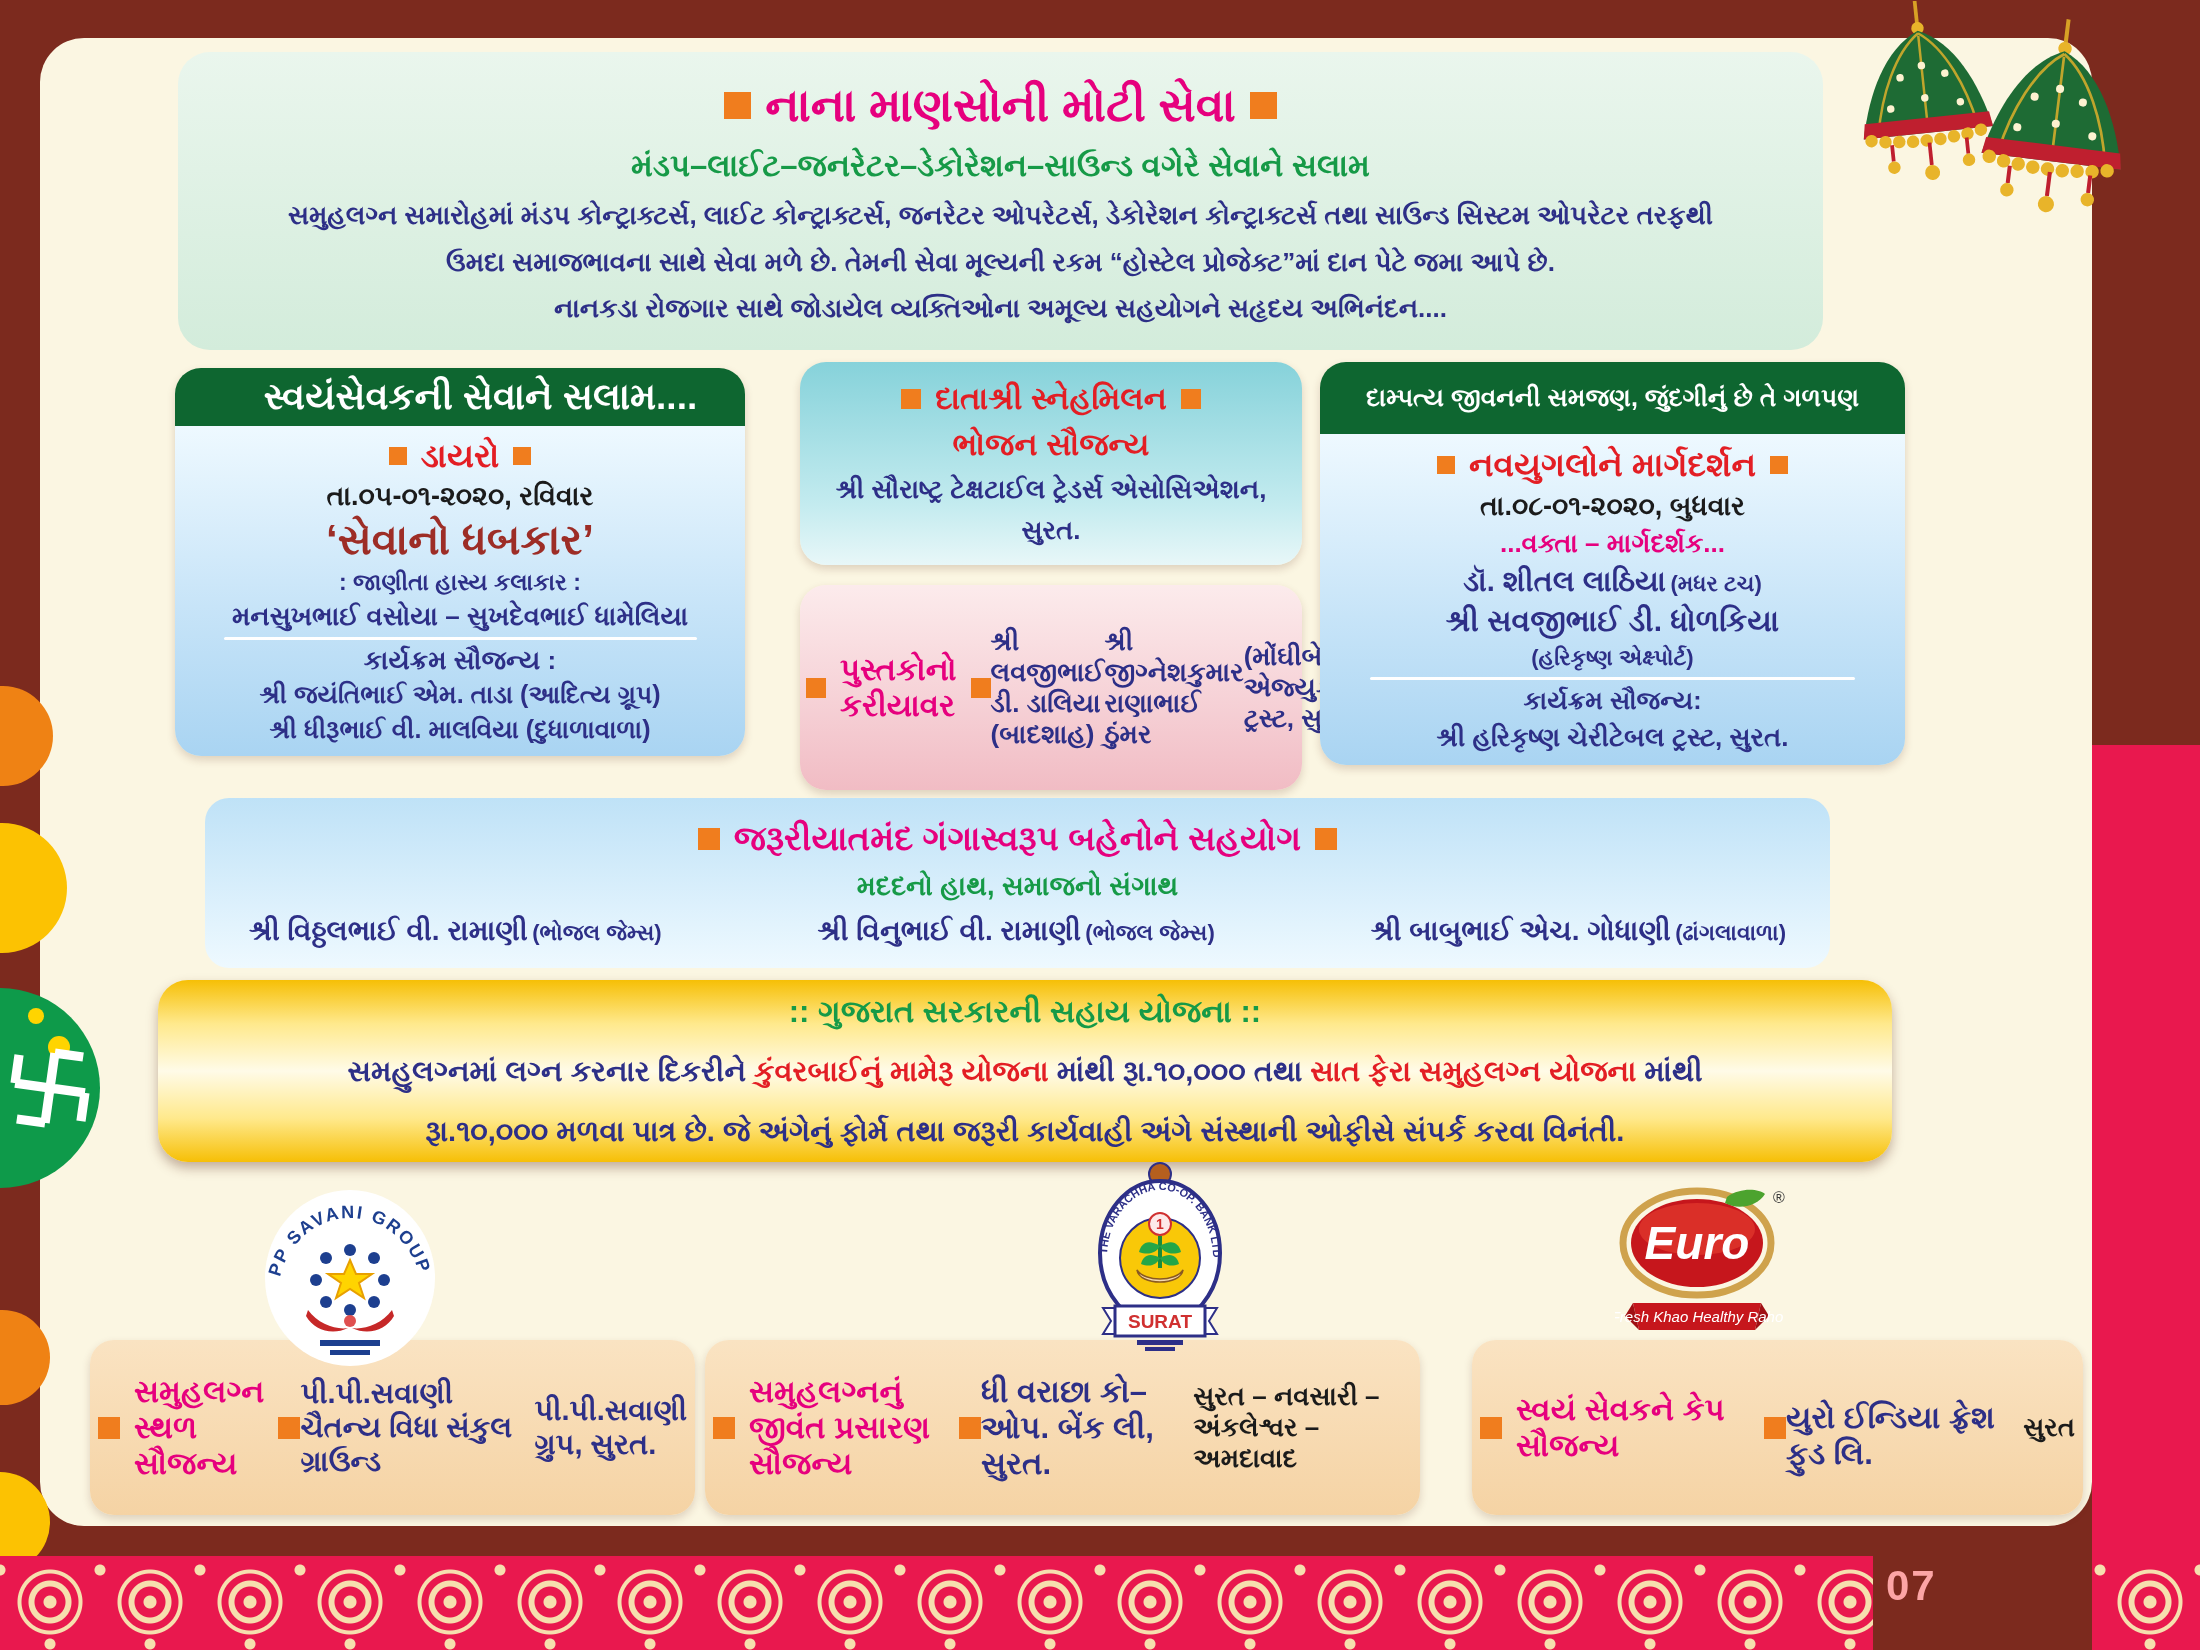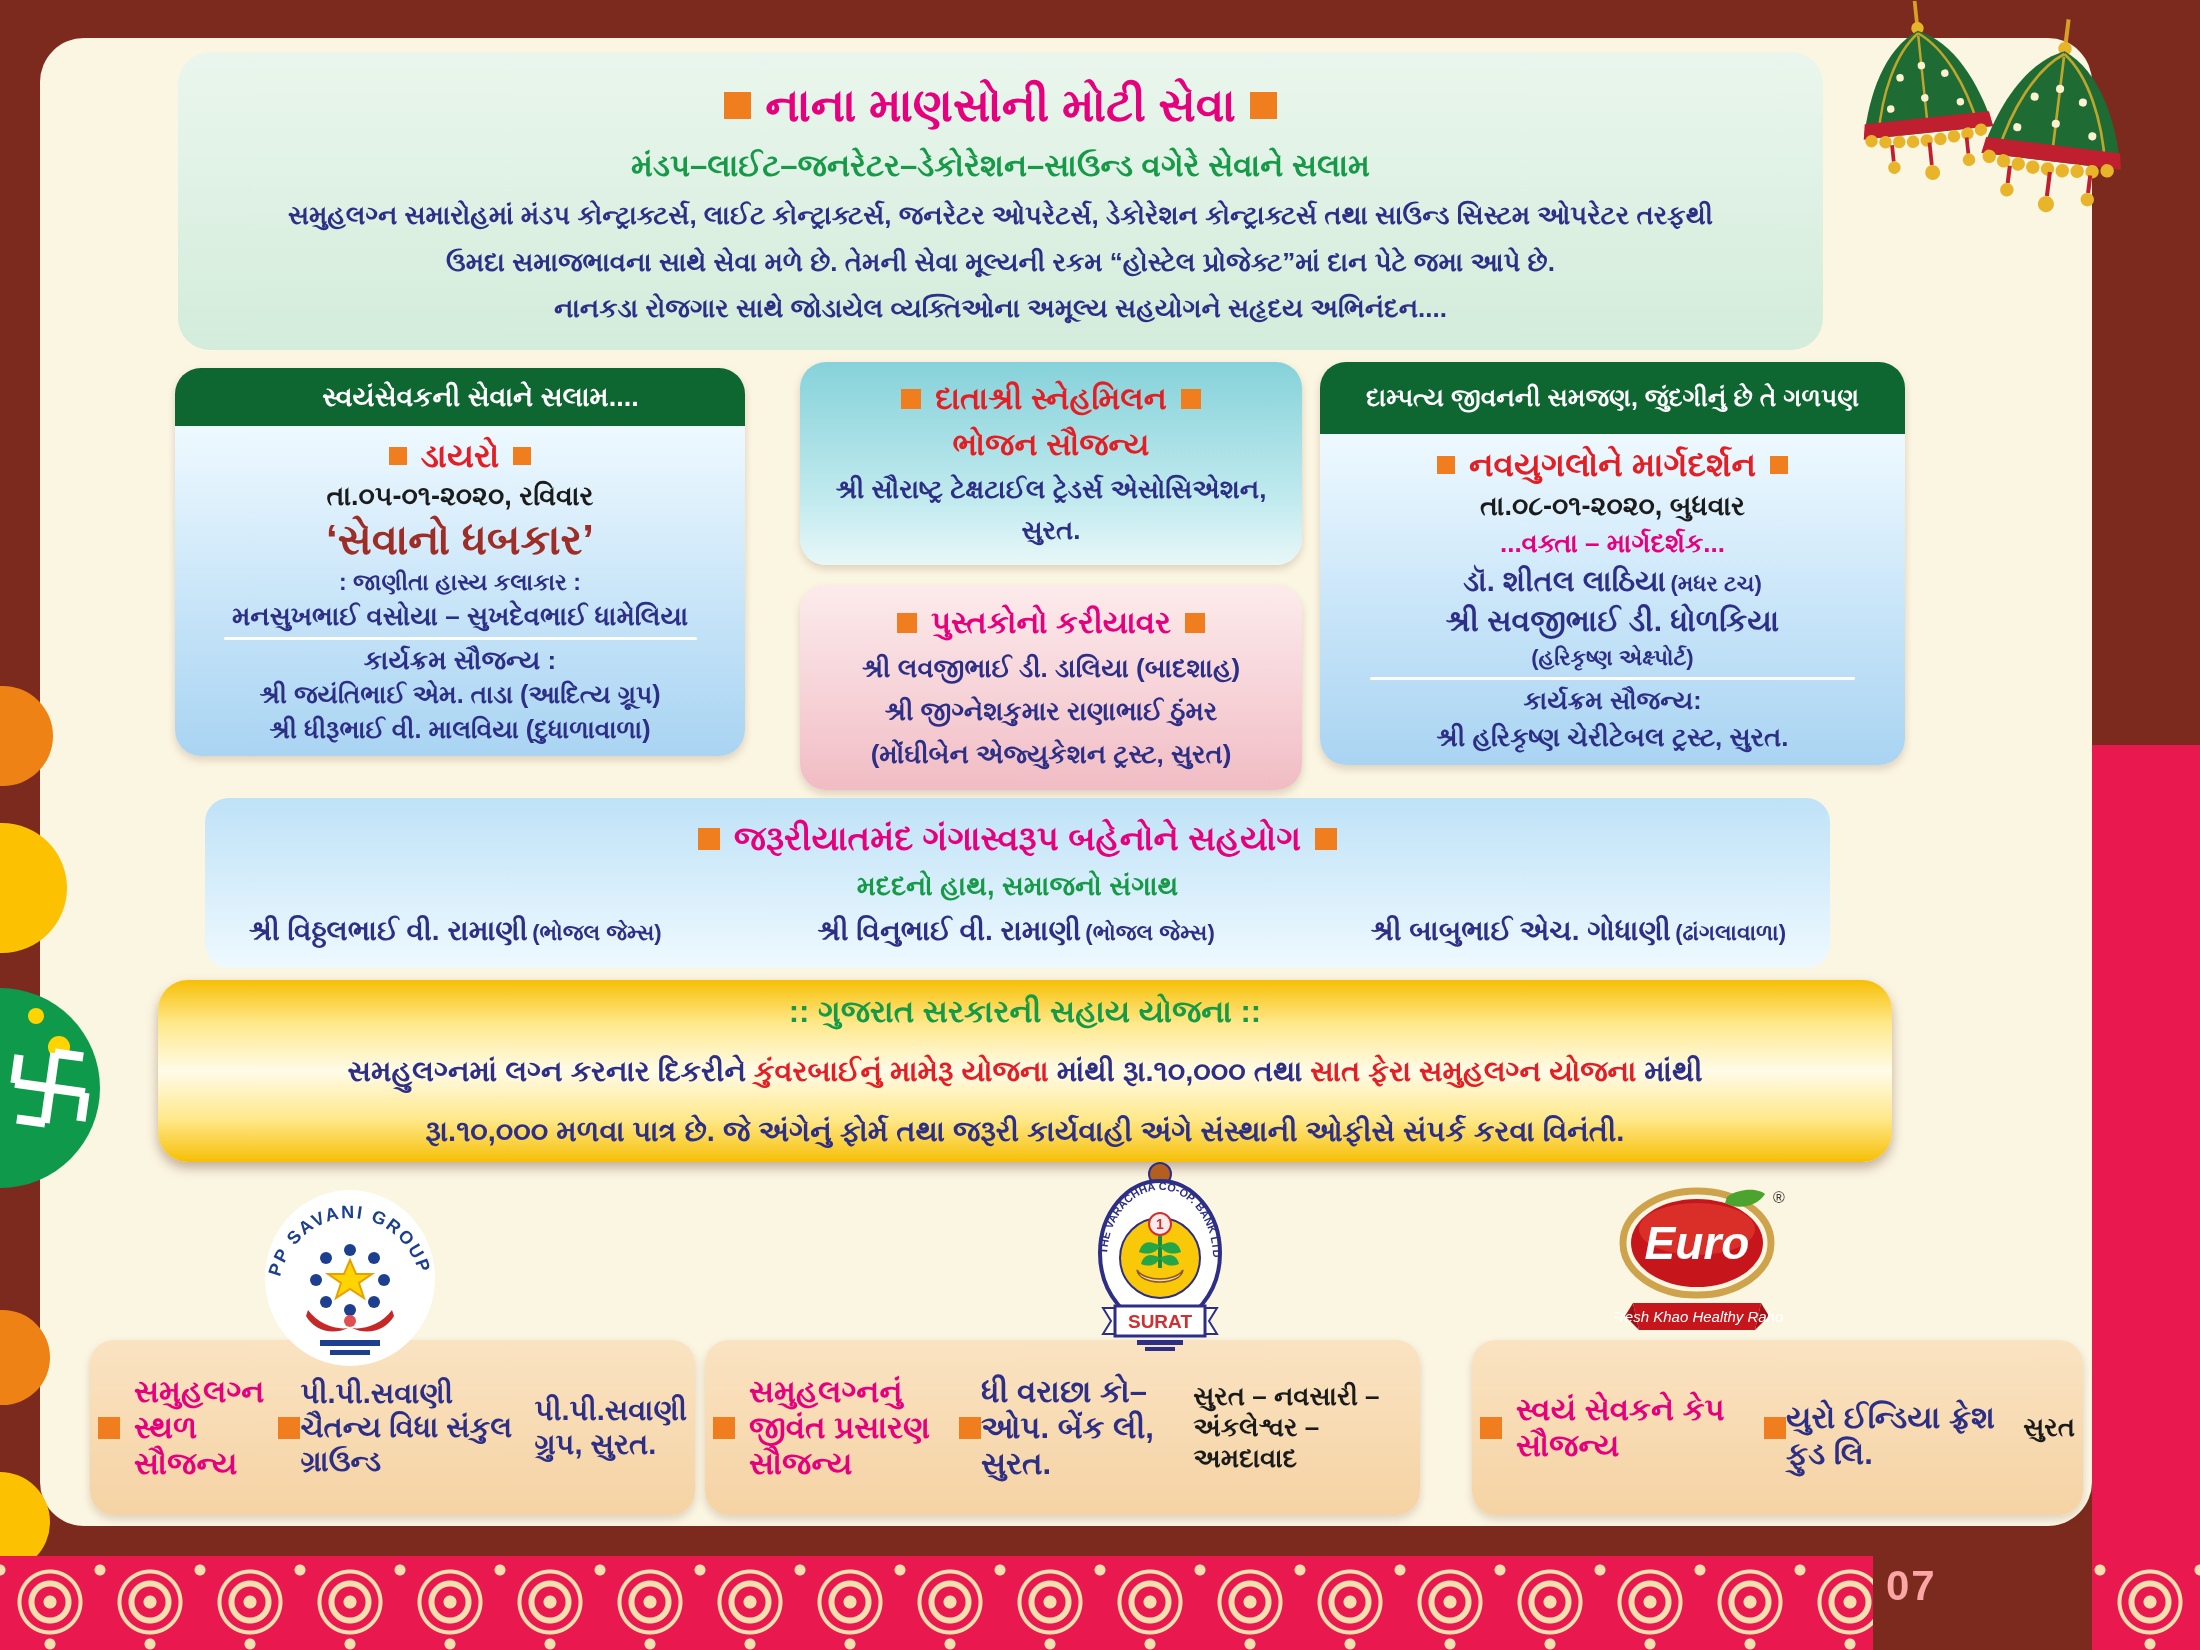--- a/index.html
+++ b/index.html
@@ -38,30 +38,30 @@
   .banner-title{font-size:46px;font-weight:bold;color:#e6007e;}
   .banner-sub{font-size:31px;font-weight:bold;color:#169a47;}
   .banner-line{font-size:26px;font-weight:bold;color:#2d2f87;}
   
   .hdrbox{border-radius:26px;overflow:hidden;box-shadow:0 4px 8px rgba(90,40,20,.18);display:flex;flex-direction:column;}
   .hdr{background:#0e6630;color:#fff;font-weight:bold;text-align:center;flex:0 0 auto;
        display:flex;align-items:center;justify-content:center;}
   .bodyblue{background:linear-gradient(180deg,#eef9ff 0%,#c7e4f8 55%,#a9d4f2 100%);
             flex:1;display:flex;flex-direction:column;align-items:center;justify-content:space-evenly;padding:6px 10px;}
   .vol{left:175px;top:368px;width:570px;height:388px;}
-  .vol .hdr{height:58px;font-size:27px;padding-left:41px;}
+  .vol .hdr{height:58px;font-size:37px;padding-left:41px;}
   .gui{left:1320px;top:362px;width:585px;height:403px;}
   .gui .hdr{height:72px;font-size:25px;}
   .divider{width:86%;height:3px;background:#ffffff;border-radius:2px;}
   .donorbox{left:800px;top:362px;width:502px;height:203px;
             background:linear-gradient(180deg,#86d2da 0%,#c3ebef 70%,#e8f7f8 100%);
             display:flex;flex-direction:column;align-items:center;justify-content:space-evenly;padding:8px 6px;box-sizing:border-box;}
   .booksbox{left:800px;top:585px;width:502px;height:205px;
             background:linear-gradient(180deg,#fcebec 0%,#f6d2d7 55%,#f1bcc4 100%);
-            display:flex;flex-direction:column;align-items:center;justify-content:space-evenly;padding:8px 6px;box-sizing:border-box;}
+            display:flex;flex-direction:row;align-items:center;justify-content:space-evenly;padding:8px 6px;box-sizing:border-box;}
   .support{left:205px;top:798px;width:1625px;height:170px;border-radius:24px;
            background:linear-gradient(180deg,#bfe2f7 0%,#eef9ff 100%);
            display:flex;flex-direction:column;align-items:center;justify-content:space-evenly;padding:8px 14px;box-sizing:border-box;}
   .donor-row{display:flex;width:100%;justify-content:space-between;padding:0 30px;box-sizing:border-box;}
   .scheme{left:158px;top:980px;width:1734px;height:182px;border-radius:30px;
           background:linear-gradient(180deg,#f6bf06 0%,#ffe98c 24%,#fffbe8 50%,#ffe98c 76%,#f6bf06 100%);
           box-shadow:0 6px 12px rgba(90,40,20,.35);
           display:flex;flex-direction:column;align-items:center;justify-content:space-evenly;padding:10px 20px;box-sizing:border-box;gap:22px;}
   .fbox{top:1340px;height:175px;border-radius:24px;background:linear-gradient(180deg,#fae3c2,#f5d3a4);
         box-shadow:0 4px 8px rgba(90,40,20,.18);

